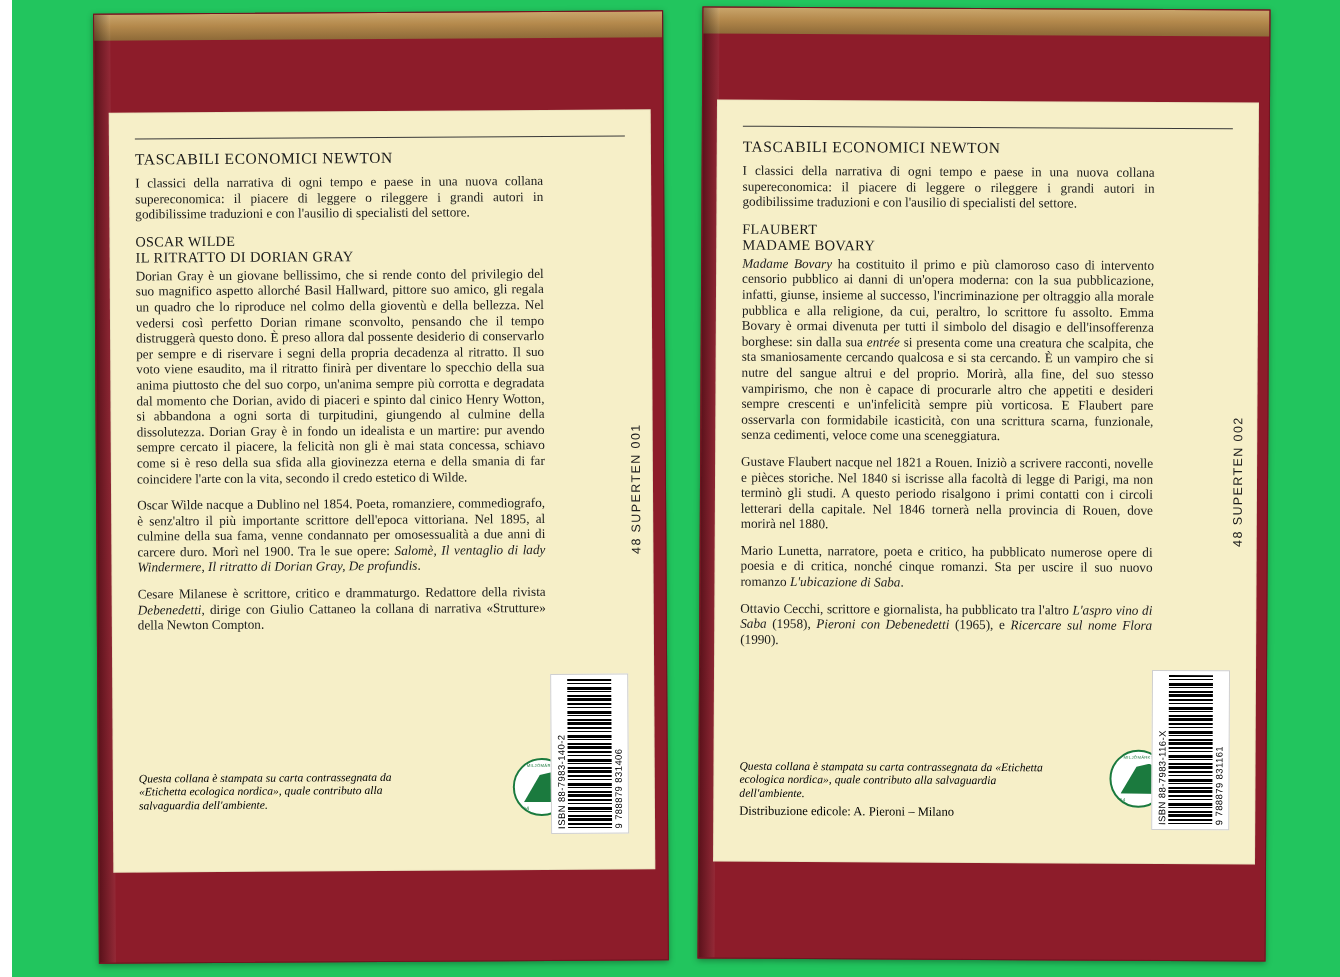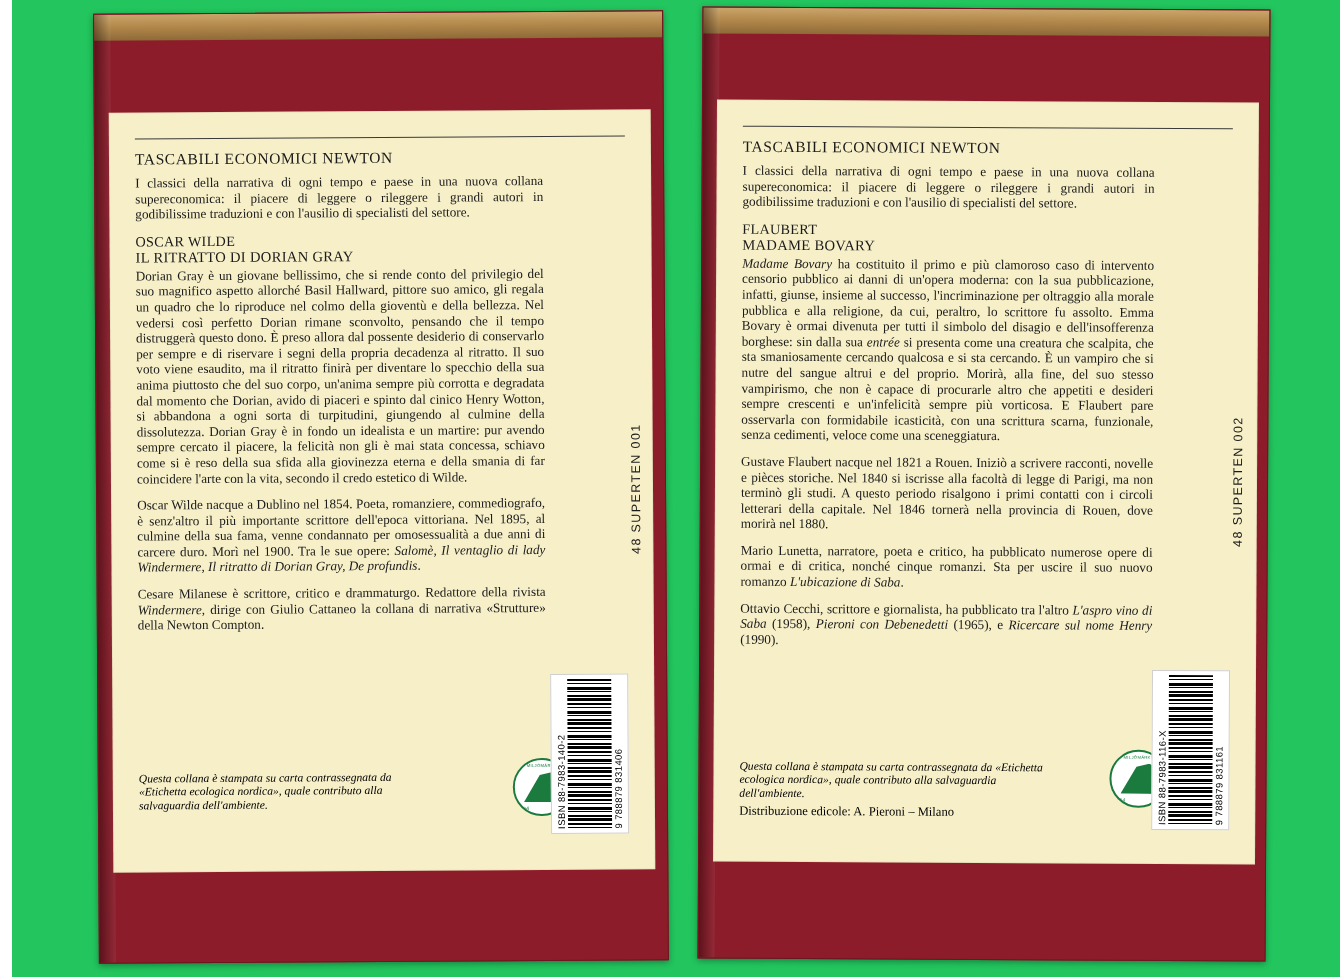--- a/index.html
+++ b/index.html
@@ -192,21 +192,21 @@
       <div class="content" style="width:408px;">
         <div class="collana">TASCABILI ECONOMICI NEWTON</div>
         <p>I classici della narrativa di ogni tempo e paese in una nuova collana supereconomica: il piacere di leggere o rileggere i grandi autori in godibilissime traduzioni e con l'ausilio di specialisti del settore.</p>
 
         <div class="author-line">OSCAR WILDE</div>
         <div class="title-line">IL RITRATTO DI DORIAN GRAY</div>
         <p>Dorian Gray è un giovane bellissimo, che si rende conto del privilegio del suo magnifico aspetto allorché Basil Hallward, pittore suo amico, gli regala un quadro che lo riproduce nel colmo della gioventù e della bellezza. Nel vedersi così perfetto Dorian rimane sconvolto, pensando che il tempo distruggerà questo dono. È preso allora dal possente desiderio di conservarlo per sempre e di riservare i segni della propria decadenza al ritratto. Il suo voto viene esaudito, ma il ritratto finirà per diventare lo specchio della sua anima piuttosto che del suo corpo, un'anima sempre più corrotta e degradata dal momento che Dorian, avido di piaceri e spinto dal cinico Henry Wotton, si abbandona a ogni sorta di turpitudini, giungendo al culmine della dissolutezza. Dorian Gray è in fondo un idealista e un martire: pur avendo sempre cercato il piacere, la felicità non gli è mai stata concessa, schiavo come si è reso della sua sfida alla giovinezza eterna e della smania di far coincidere l'arte con la vita, secondo il credo estetico di Wilde.</p>
 
         <p><span class="bold">Oscar Wilde</span><span> nacque a Dublino nel 1854. Poeta, romanziere, commediografo, è senz'altro il più importante scrittore dell'epoca vittoriana. Nel 1895, al culmine della sua fama, venne condannato per omosessualità a due anni di carcere duro. Morì nel 1900. Tra le sue opere: </span><span class="ital">Salomè, Il ventaglio di lady Windermere, Il ritratto di Dorian Gray, De profundis</span><span>.</span></p>
 
-        <p><span>Cesare Milanese è scrittore, critico e drammaturgo. Redattore della rivista </span><span class="ital">Windermere</span><span>, dirige con Giulio Cattaneo la collana di narrativa «Strutture» della Newton Compton.</span></p>
+        <p><span>Cesare Milanese è scrittore, critico e drammaturgo. Redattore della rivista </span><span class="ital">Debenedetti</span><span>, dirige con Giulio Cattaneo la collana di narrativa «Strutture» della Newton Compton.</span></p>
       </div>
 
       <div class="eco-note" style="position:absolute; left:26px; top:660px; width:300px;">Questa collana è stampata su carta contrassegnata da «Etichetta ecologica nordica», quale contributo alla salvaguardia dell'ambiente.</div>
 
       <div class="ecologo" style="left:400px; top:648px;">
         <div class="swan"></div>
         <div class="ring-text">
           <div class="rt-top">MILJÖMÄRKT</div>
           <div class="rt-left">404</div>
           <div class="rt-right">587</div>
@@ -234,23 +234,23 @@
         <div class="collana">TASCABILI ECONOMICI NEWTON</div>
         <p>I classici della narrativa di ogni tempo e paese in una nuova collana supereconomica: il piacere di leggere o rileggere i grandi autori in godibilissime traduzioni e con l'ausilio di specialisti del settore.</p>
 
         <div class="author-line">FLAUBERT</div>
         <div class="title-line">MADAME BOVARY</div>
 
         <p><span class="ital">Madame Bovary</span><span> ha costituito il primo e più clamoroso caso di intervento censorio pubblico ai danni di un'opera moderna: con la sua pubblicazione, infatti, giunse, insieme al successo, l'incriminazione per oltraggio alla morale pubblica e alla religione, da cui, peraltro, lo scrittore fu assolto. Emma Bovary è ormai divenuta per tutti il simbolo del disagio e dell'insofferenza borghese: sin dalla sua </span><span class="ital">entrée</span><span> si presenta come una creatura che scalpita, che sta smaniosamente cercando qualcosa e si sta cercando. È un vampiro che si nutre del sangue altrui e del proprio. Morirà, alla fine, del suo stesso vampirismo, che non è capace di procurarle altro che appetiti e desideri sempre crescenti e un'infelicità sempre più vorticosa. E Flaubert pare osservarla con formidabile icasticità, con una scrittura scarna, funzionale, senza cedimenti, veloce come una sceneggiatura.</span></p>
 
         <p><span class="bold">Gustave Flaubert</span><span> nacque nel 1821 a Rouen. Iniziò a scrivere racconti, novelle e pièces storiche. Nel 1840 si iscrisse alla facoltà di legge di Parigi, ma non terminò gli studi. A questo periodo risalgono i primi contatti con i circoli letterari della capitale. Nel 1846 tornerà nella provincia di Rouen, dove morirà nel 1880.</span></p>
 
-        <p><span>Mario Lunetta, narratore, poeta e critico, ha pubblicato numerose opere di ormai e di critica, nonché cinque romanzi. Sta per uscire il suo nuovo romanzo </span><span class="ital">L'ubicazione di Saba</span><span>.</span></p>
-
-        <p><span>Ottavio Cecchi, scrittore e giornalista, ha pubblicato tra l'altro </span><span class="ital">L'aspro vino di Saba</span><span> (1958), </span><span class="ital">Pieroni con Debenedetti</span><span> (1965), e </span><span class="ital">Ricercare sul nome Henry</span><span> (1990).</span></p>
+        <p><span>Mario Lunetta, narratore, poeta e critico, ha pubblicato numerose opere di poesia e di critica, nonché cinque romanzi. Sta per uscire il suo nuovo romanzo </span><span class="ital">L'ubicazione di Saba</span><span>.</span></p>
+
+        <p><span>Ottavio Cecchi, scrittore e giornalista, ha pubblicato tra l'altro </span><span class="ital">L'aspro vino di Saba</span><span> (1958), </span><span class="ital">Pieroni con Debenedetti</span><span> (1965), e </span><span class="ital">Ricercare sul nome Flora</span><span> (1990).</span></p>
       </div>
 
       <div style="position:absolute; left:26px; top:660px; width:320px;">
         <div class="eco-note">Questa collana è stampata su carta contrassegnata da «Etichetta ecologica nordica», quale contributo alla salvaguardia dell'ambiente.</div>
         <div class="distrib">Distribuzione edicole: A. Pieroni – Milano</div>
       </div>
 
       <div class="ecologo" style="left:396px; top:648px;">
         <div class="swan"></div>
         <div class="ring-text">

